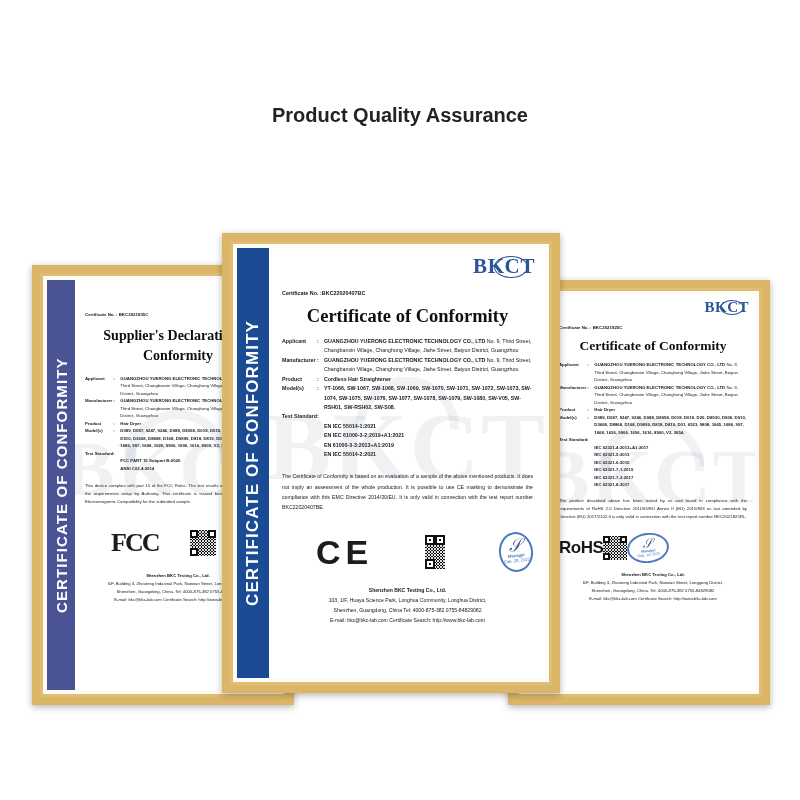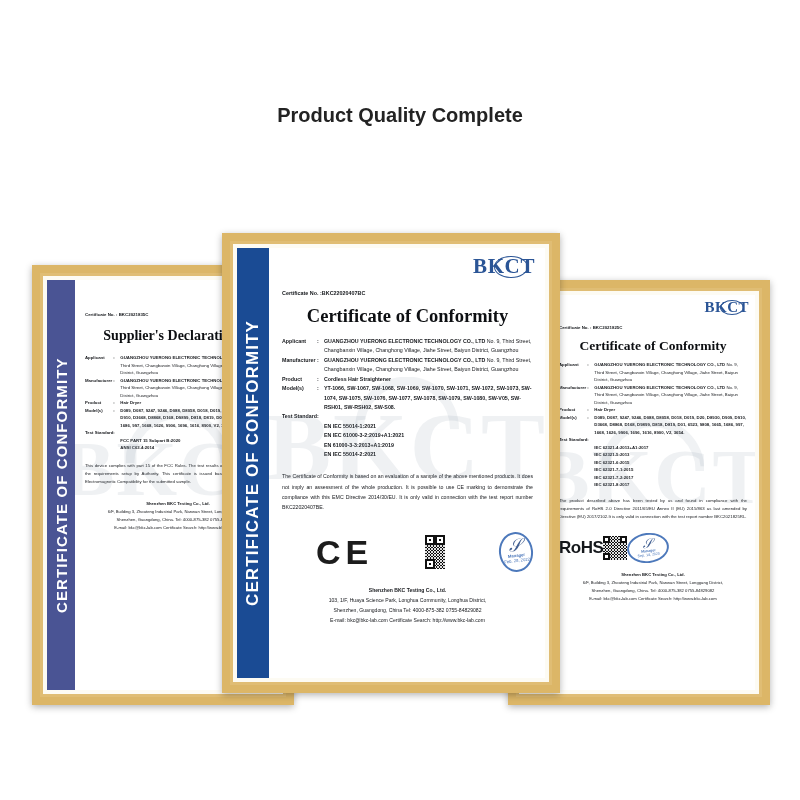--- a/index.html
+++ b/index.html
@@ -160,21 +160,21 @@
   
   .rohs { font-weight: bold; color: #15181c; letter-spacing: -.5px; }
 
   
   .fcc { font-family: "Liberation Serif", serif; font-weight: bold; color: #1c1c1c; }
 </style>
 </head>
 <body>
 
 <div class="headings">
-  <div class="sub-title">Product Quality Complete</div>
+  <div class="sub-title">Product Quality Assurance</div>
 </div>
 
 <div class="stage">
 
   <div class="cert" id="cert-left" style="left:32px; top:40px; width:262px; height:440px; z-index:1;">
     <div class="frame">
       <div class="frame-outer">
         <div class="frame-inner">
           <div class="sheet">
 
@@ -187,20 +187,21 @@
 
               <div style="height:26px;"></div>
 
               <div class="certno" style="font-size:4.4px;">
                 <span>Certificate No.</span>
                 <span>: </span><span>BKC2021835C</span>
               </div>
 
               <div class="doc-title" style="font-size:14px; margin-top:9px; line-height:1.45;">
                 <div>Supplier's Declaration of</div>
+                <div>Conformity</div>
               </div>
 
               <table class="fields" style="font-size:4.3px; margin-top:8px; line-height:1.75;">
                 <tbody>
                     <tr>
                   <td class="lbl">Applicant</td>
                   <td class="col">:</td>
                   <td class="val">
                     <span>GUANGZHOU YUERONG ELECTRONIC TECHNOLOGY CO., LTD</span>
                     <span class="addr">No. 9, Third Street, Changbanxin Village, Changhong Village, Jiahe Street, Baiyun District, Guangzhou</span>
@@ -230,20 +231,30 @@
                   <td class="val" style="white-space:pre-line;">
                     <span>FCC PART 15 Subpart B:2020</span>
                     <span>ANSI C63.4:2014</span>
                   </td>
                 </tr>
               </tbody>
                 </table>
 
               <div class="para" style="font-size:4.3px; line-height:1.85; margin-top:10px;">This device complies with part 15 of the FCC Rules. The test results of the sample comply with the requirements setup by Authority. This certificate is issued based on the evaluation of Electromagnetic Compatibility for the submitted sample.</div>
 
+              <div class="marks" style="margin-top:22px; padding-left:26px; gap:32px;">
+                <div class="fcc" style="font-size:26px; letter-spacing:-2px;">
+                  <span>FCC</span>
+                </div>
+                <div class="qr" style="width:26px; height:26px; background-size:3px 3px, 3px 3px;">
+                  <i style="left:0; top:0; width:8px; height:8px;"></i>
+                  <i style="right:0; top:0; width:8px; height:8px;"></i>
+                  <i style="left:0; bottom:0; width:8px; height:8px;"></i>
+                </div>
+              </div>
 
               <div class="footer" style="font-size:4.2px; line-height:1.9; margin-top:14px;">
                 <div class="co">Shenzhen BKC Testing Co., Ltd.</div>
                 <div>6/F, Building 3, Zhouteng Industrial Park, Nanwan Street, Longgang District,</div>
                 <div>Shenzhen, Guangdong, China.    Tel: 4000-875-382    0755-84829082</div>
                 <div>E-mail: bkc@bkc-lab.com    Certificate Search: http://www.bkc-lab.com</div>
               </div>
 
             </div>
           </div>

